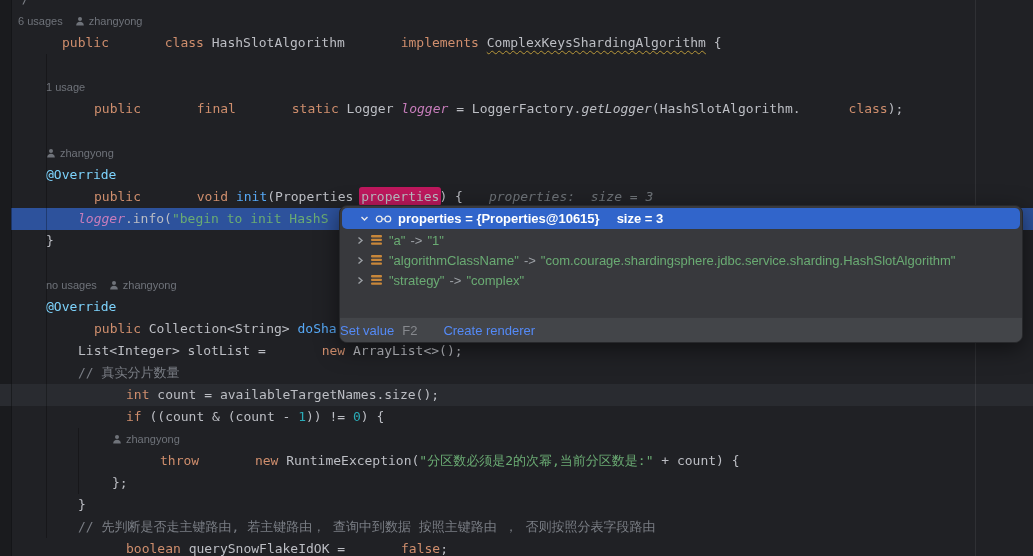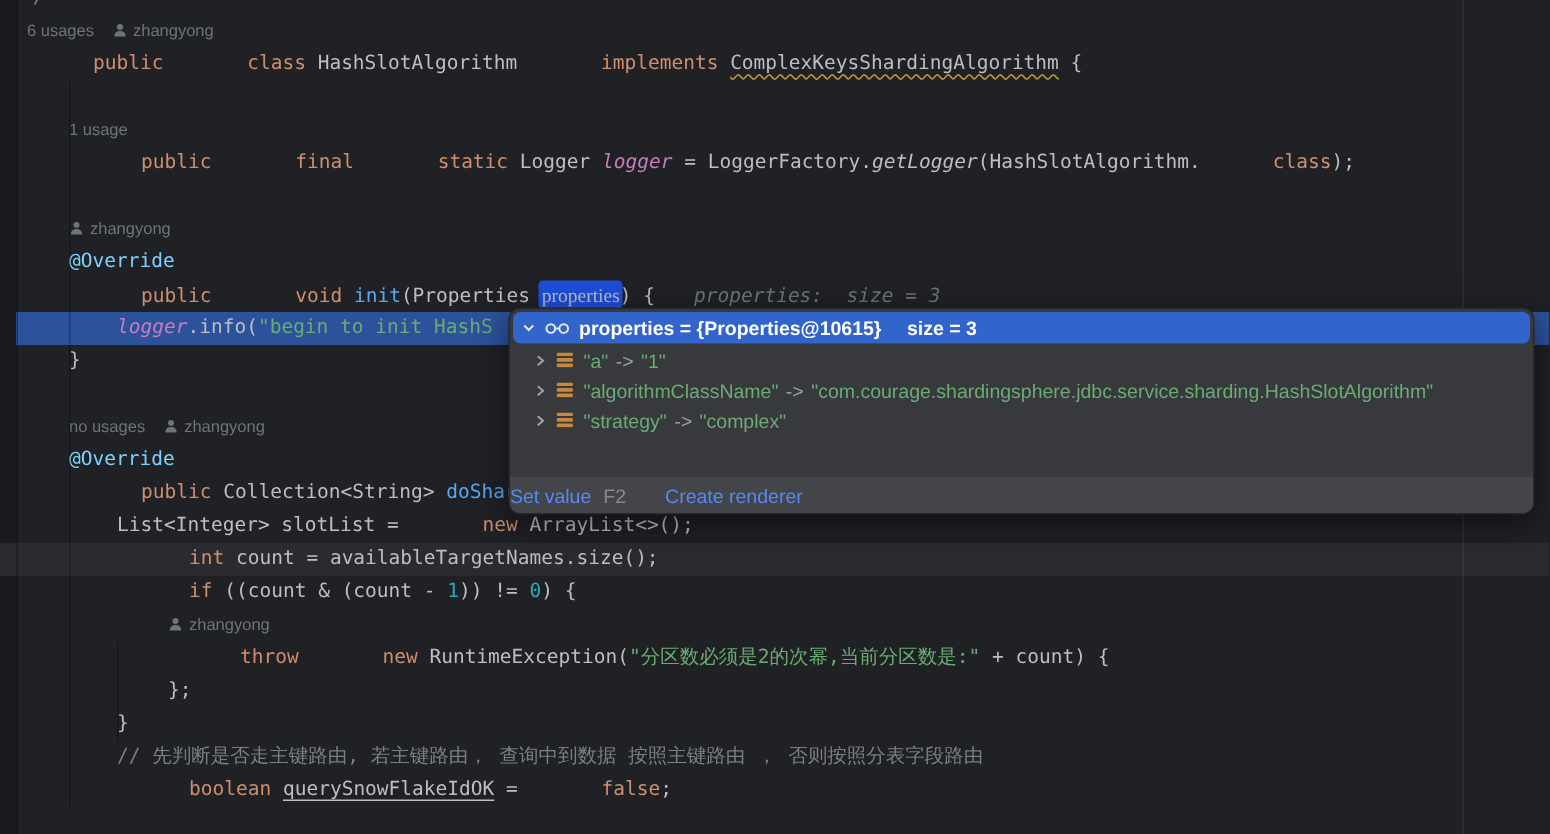--- a/index.html
+++ b/index.html
@@ -25,37 +25,37 @@
   .s-plain{color:#bcbec4;}
   .s-mdecl{color:#56a8f5;}
   .s-mref{color:#bcbec4;font-style:italic;}
   .s-ann{color:#7dd3fc;}
   .s-str{color:#6aab73;}
   .s-num{color:#2aacb8;}
   .s-fld{color:#c77dbb;font-style:italic;}
   .s-cmt{color:#7a7e85;}
   .s-warn{color:#bcbec4;text-decoration:underline wavy #b8983a;text-underline-offset:3px;text-decoration-thickness:1px;text-align:right;}
   .s-undl{color:#bcbec4;text-decoration:underline;text-underline-offset:3px;text-decoration-thickness:1px;}
-  .s-parambox{color:#bcbec4;background:#1d4ed8;border-radius:3px;padding:2px 2px;margin:0 -2px;font-family:Liberation Serif, serif;}
+  .s-parambox{color:#bcbec4;background:#be185d;border-radius:3px;padding:2px 2px;margin:0 -2px;}
   .s-hint{color:#6e7378;font-style:italic;margin-left:26px;}
   .s-usage,.s-author{
     font-family:"Liberation Sans",sans-serif;font-size:11px;color:#6f737a;
   }
   .s-author{margin-left:12px;}
   .author-ic{display:inline-block;vertical-align:-1px;margin-right:4px;}
 
   
   #dbg-popup{
     position:absolute;left:339px;top:205px;width:684px;height:138px;
     background:#38393d;border:1px solid #27282b;border-radius:8px;
     box-shadow:0 6px 22px rgba(0,0,0,0.5);z-index:10;box-sizing:border-box;
   }
   #dbg-header{
     position:absolute;left:2px;right:2px;top:2px;height:21px;border-radius:5px;
-    background:#3165cb;display:flex;align-items:center;padding-left:6px;gap:6px;
+    background:#3165cb;display:flex;align-items:center;padding-left:18px;gap:6px;
     color:#ffffff;font-size:13px;
   }
   #dbg-header .hdr-name{font-weight:bold;}
   #dbg-header .hdr-size{font-weight:bold;margin-left:11px;}
   #dbg-rows{position:absolute;left:2px;right:2px;top:24px;}
   .tree-row{height:20px;display:flex;align-items:center;padding-left:14px;font-size:13px;}
   .tree-row .chev{margin-right:7px;}
   .tree-row .kv-ic{margin-right:7px;}
   .tree-key,.tree-value{color:#6aab73;}
   .tree-arrow{color:#9da1a6;padding:0 5px;}
@@ -98,20 +98,21 @@
       <div class="line hl-exec" style="padding-left: 78px;"><span class="s-fld">logger</span><span class="s-plain">.info(</span><span class="s-str">"begin to init HashS</span></div>
       <div class="line" style="padding-left: 46px;"><span class="s-plain">}</span></div>
       <div class="line" style="padding-left: 46px;"></div>
       <div class="line" style="padding-left: 46px;"><span class="s-usage">no usages</span><span class="s-author"><svg class="author-ic" width="10" height="10" viewBox="0 0 10 10">
             <circle cx="5" cy="3" r="2" fill="#6f737a"></circle>
             <path d="M1.2 9.4 C1.2 6.9 2.9 5.7 5 5.7 S8.8 6.9 8.8 9.4 Z" fill="#6f737a"></path>
           </svg>zhangyong</span></div>
       <div class="line" style="padding-left: 46px;"><span class="s-ann">@Override</span></div>
       <div class="line" style="padding-left: 46px;"><span class="s-kw">public </span><span class="s-plain">Collection&lt;String&gt; </span><span class="s-mdecl">doSharding</span></div>
       <div class="line" style="padding-left: 78px;"><span class="s-plain">List&lt;Integer&gt; slotList = </span><span class="s-kw">new </span><span class="s-plain">ArrayList&lt;&gt;();</span></div>
+      <div class="line" style="padding-left: 78px;"><span class="s-cmt">// 真实分片数量</span></div>
       <div class="line hl-caret" style="padding-left: 78px;"><span class="s-kw">int </span><span class="s-plain">count = availableTargetNames.size();</span></div>
       <div class="line" style="padding-left: 78px;"><span class="s-kw">if </span><span class="s-plain">((count &amp; (count - </span><span class="s-num">1</span><span class="s-plain">)) != </span><span class="s-num">0</span><span class="s-plain">) {</span></div>
       <div class="line" style="padding-left: 112px;"><span class="s-author" style="margin-left: 0px;"><svg class="author-ic" width="10" height="10" viewBox="0 0 10 10">
             <circle cx="5" cy="3" r="2" fill="#6f737a"></circle>
             <path d="M1.2 9.4 C1.2 6.9 2.9 5.7 5 5.7 S8.8 6.9 8.8 9.4 Z" fill="#6f737a"></path>
           </svg>zhangyong</span></div>
       <div class="line" style="padding-left: 112px;"><span class="s-kw">throw </span><span class="s-kw">new </span><span class="s-plain">RuntimeException(</span><span class="s-str">"分区数必须是2的次幂,当前分区数是:"</span><span class="s-plain"> + count) {</span></div>
       <div class="line" style="padding-left: 112px;"><span class="s-plain">};</span></div>
       <div class="line" style="padding-left: 78px;"><span class="s-plain">}</span></div>
       <div class="line" style="padding-left: 78px;"><span class="s-cmt">// 先判断是否走主键路由, 若主键路由， 查询中到数据 按照主键路由 ， 否则按照分表字段路由</span></div>

